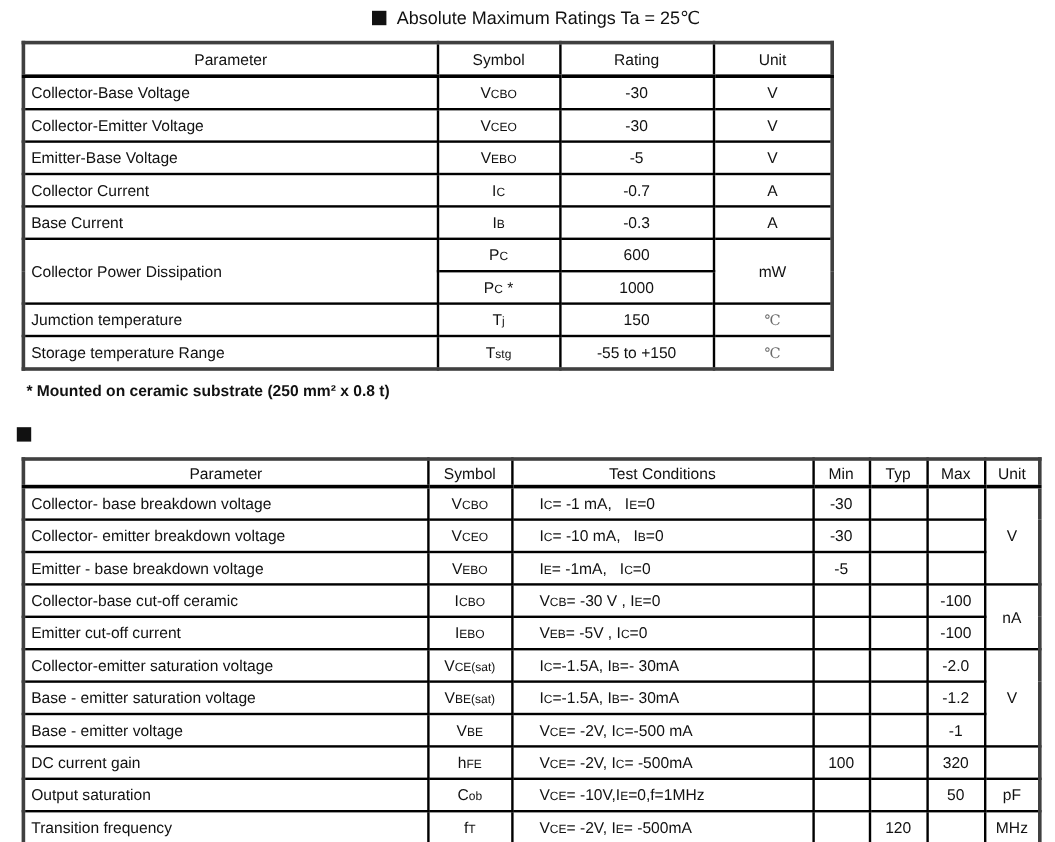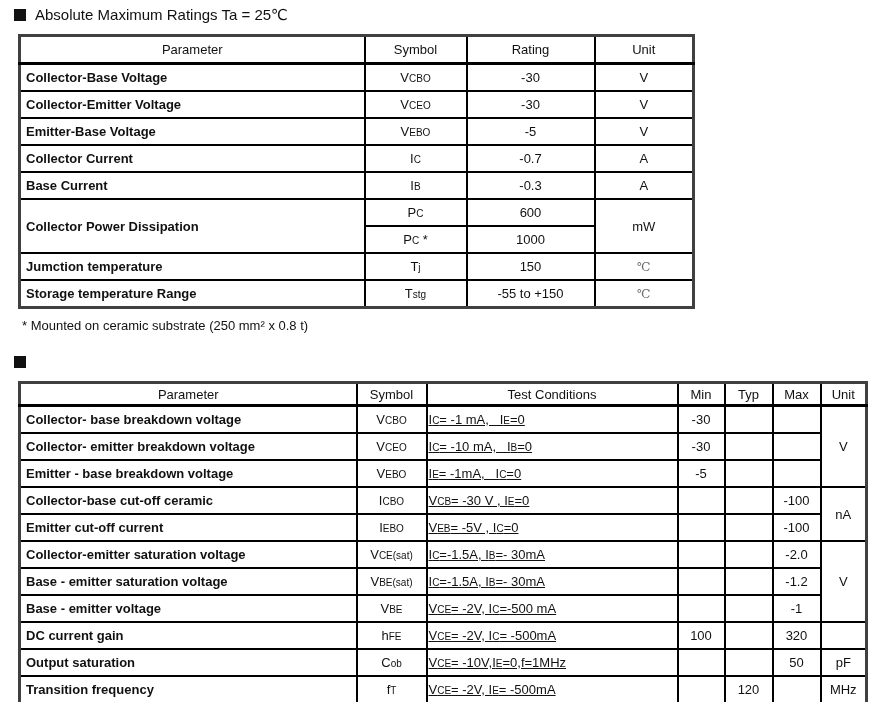--- a/index.html
+++ b/index.html
@@ -12,49 +12,50 @@
 
   .section-title {
     display: flex; align-items: center;
     font-size: 15px; font-weight: normal; color: #111;
     margin: 0 0 0 0; height: 22px;
   }
   .bullet {
     width: 12px; height: 12px; background: #111;
     display: inline-block; margin-right: 9px; flex: 0 0 auto;
   }
-  .t1-title { margin-top: 1px; }
+  .t1-title { margin-top: 1px; justify-content: center; }
   .t2-title { margin-top: 18px; }
 
   table {
     border-collapse: collapse; table-layout: fixed;
     border: 3px solid #404040; margin-top: 8px; margin-left: 4px;
   }
   .t1 { width: 674px; }
   .t2 { width: 847px; }
   th, td {
     border: 2px solid #000;
     font-size: 13px; font-weight: normal; color: #111;
     padding: 0 5px; overflow: hidden; white-space: nowrap;
     text-align: center; vertical-align: middle;
   }
   .t1 th, .t1 td { height: 25px; }
   .t2 th { height: 20px; }
   .t2 td { height: 25px; }
   th { border-bottom-width: 3px; }
-  .param { text-align: left; padding-left: 5px; font-weight: bold; }
-  .cond  { text-align: left; padding-left: 1px; text-decoration: underline; }
+  .param { text-align: left; padding-left: 5px; }
+  .cond  { text-align: left; padding-left: 22px; }
   .sub { font-size: 10px; letter-spacing: 0; }
   .deg {
     font-family: "DejaVu Serif", serif;
     color: #6b6b6b; font-size: 12px;
   }
   .footnote {
     font-size: 13px; color: #111;
     margin: 9px 0 0 8px;
+    font-weight: bold;
   }
 </style>
 </head>
 <body>
 
 <div class="page">
 
   <div class="section-title t1-title">
     <span class="bullet"></span>
     <span>Absolute Maximum Ratings Ta = 25℃</span>

